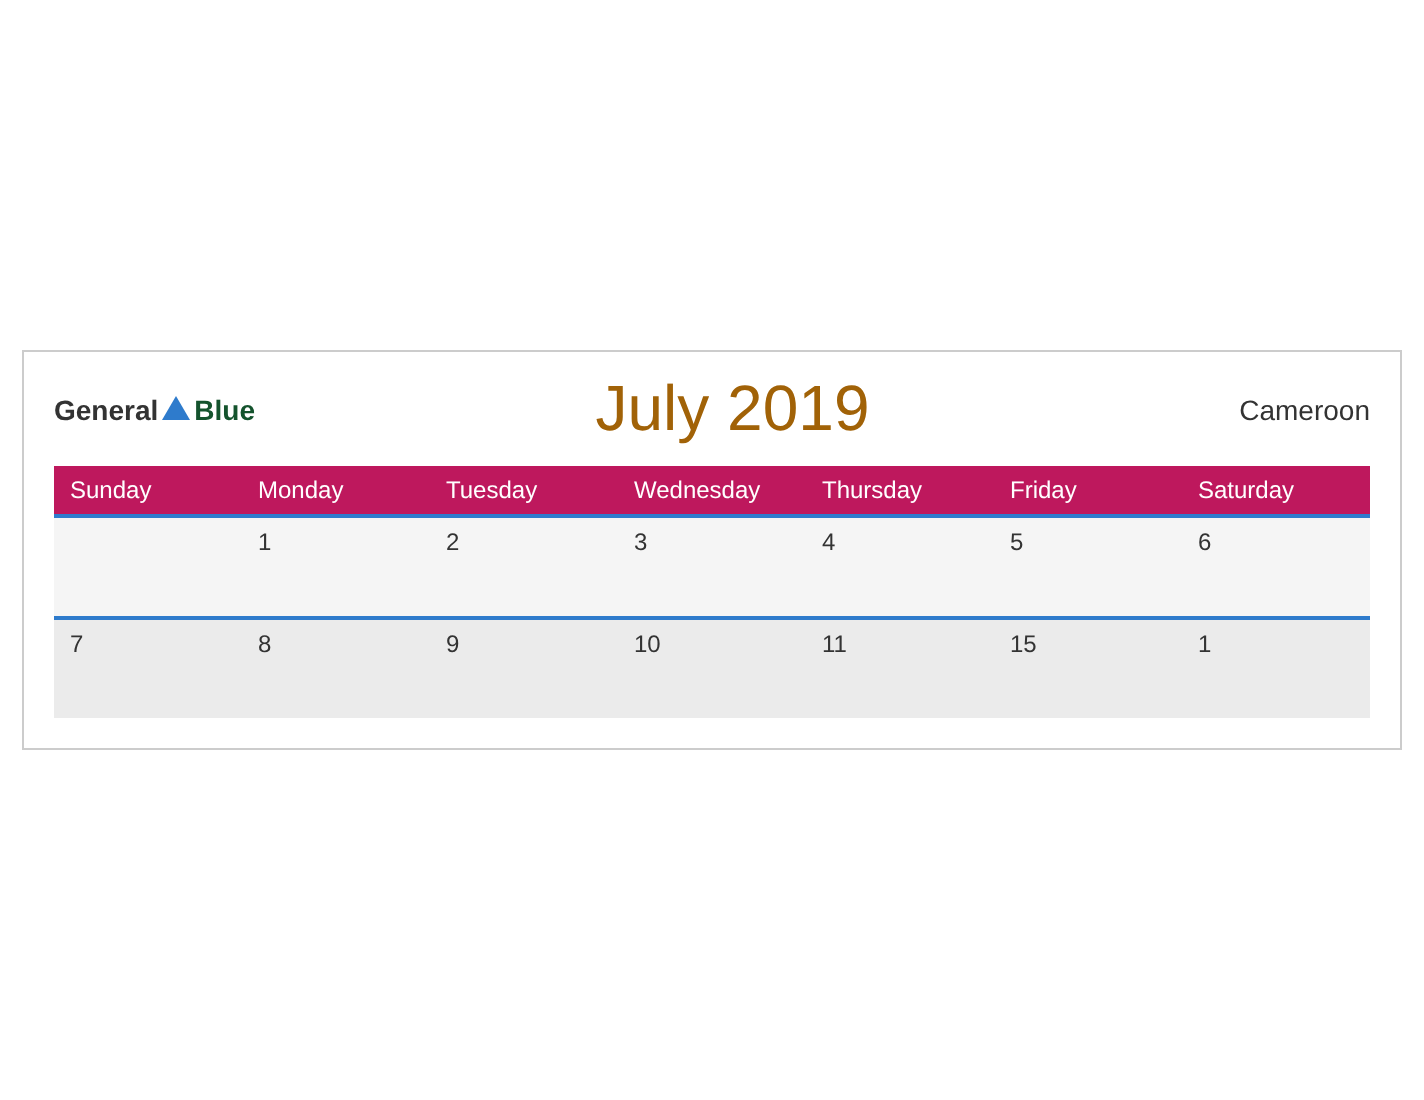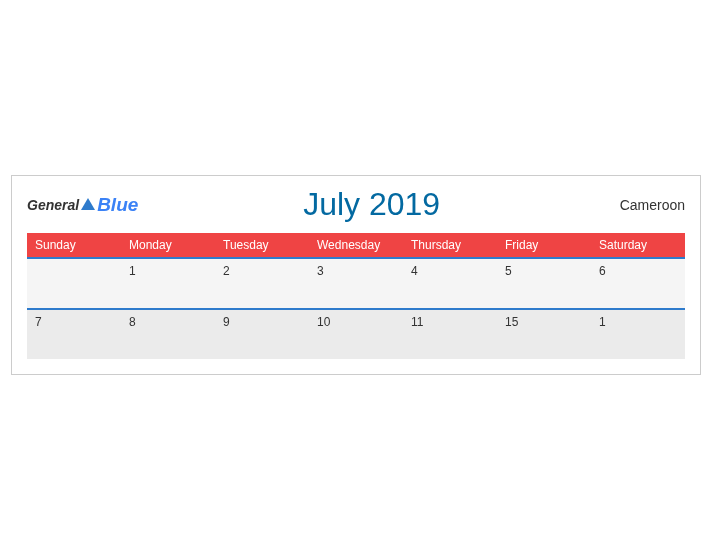--- a/index.html
+++ b/index.html
@@ -26,56 +26,54 @@
     }
     .logo {
       display: flex;
       align-items: center;
       font-size: 13px;
     }
     .logo-general {
       color: #333;
       font-weight: bold;
       font-size: 14px;
-      font-style: italic;
     }
     .logo-blue {
-      color: #3b82f6;
+      color: #14532d;
       font-weight: bold;
-      font-size: 19px;
-      font-style: italic;
+      font-size: 14px;
     }
     .logo-triangle {
       width: 0;
       height: 0;
       border-left: 7px solid transparent;
       border-right: 7px solid transparent;
       border-bottom: 12px solid #2e7bcc;
       margin-left: 2px;
       margin-right: 2px;
       margin-top: -2px;
     }
     .calendar-title {
       font-size: 32px;
       font-weight: normal;
-      color: #0369a1;
+      color: #a16207;
       text-align: center;
     }
     .country-label {
       font-size: 14px;
       color: #333;
       text-align: right;
       min-width: 80px;
     }
     .calendar-grid {
       width: 100%;
       border-collapse: collapse;
     }
     .calendar-grid thead tr {
-      background: #ef4444;
+      background: #be185d;
     }
     .calendar-grid thead th {
       color: #fff;
       font-size: 12px;
       font-weight: normal;
       padding: 5px 8px;
       text-align: left;
       border: none;
     }
     .calendar-grid tbody tr {

